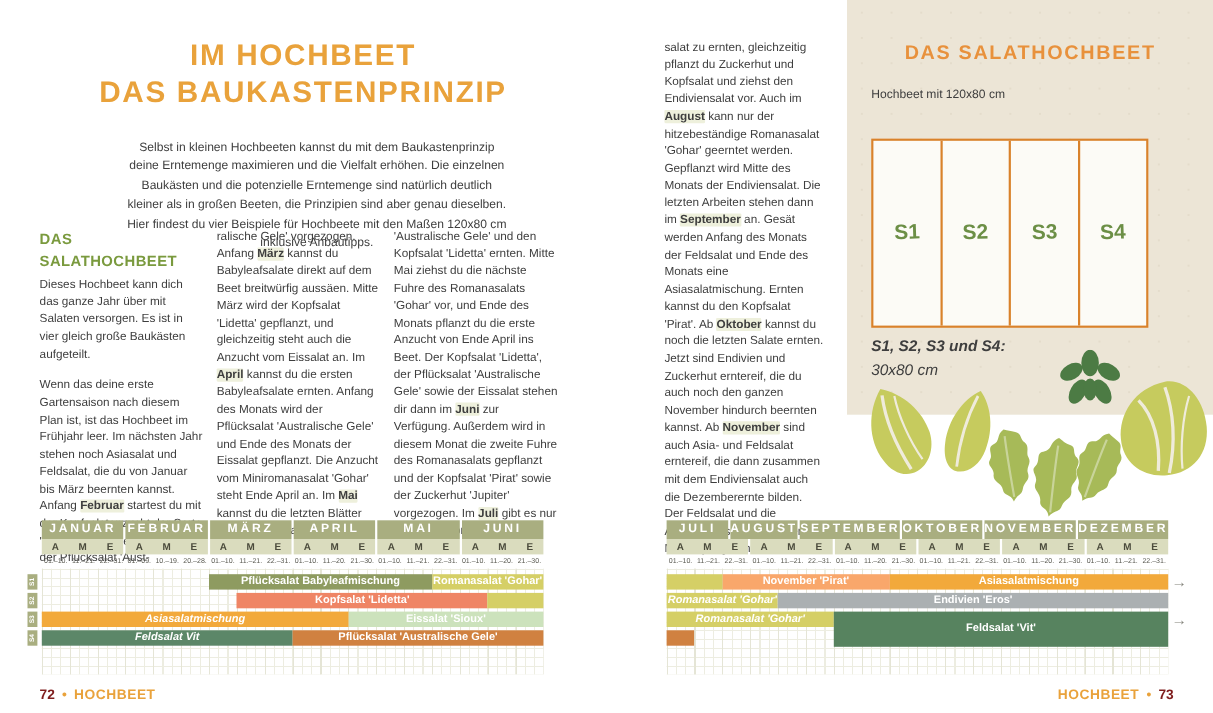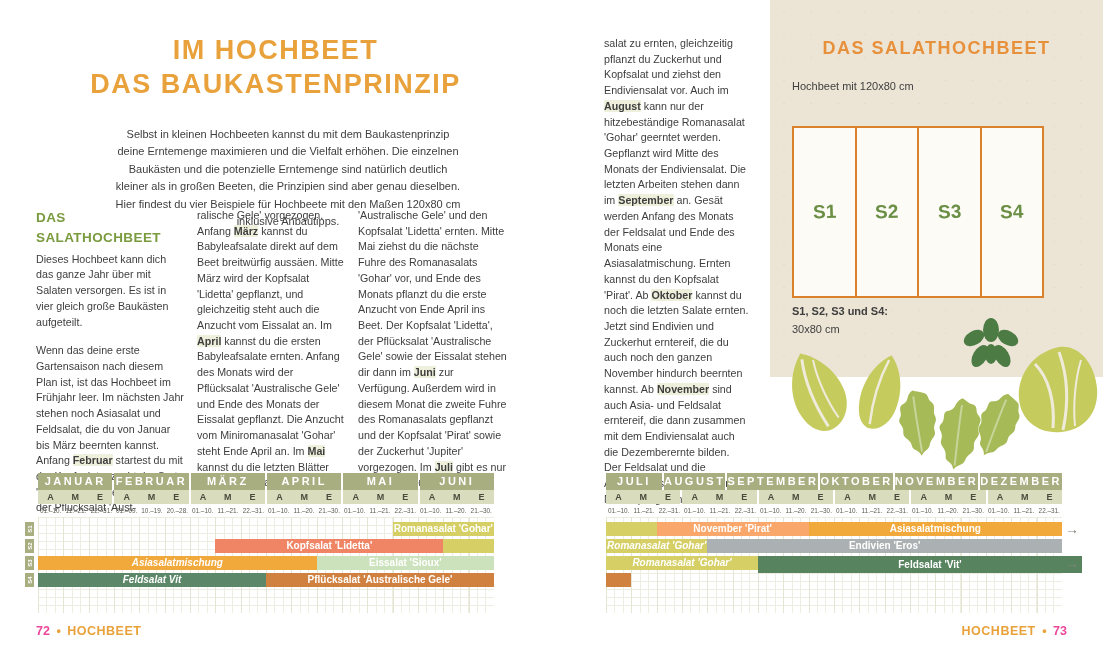--- a/index.html
+++ b/index.html
@@ -27,21 +27,21 @@
   .beige{position:absolute;left:770px;top:0;width:333px;height:377px;background:var(--paper-beige);
          background-image:radial-gradient(#e4dccb 1px, transparent 1px);background-size:27px 23px;}
   .diagram-title{position:absolute;top:38px;left:0;width:100%;text-align:center;
     color:var(--diagram-orange);font-weight:bold;font-size:18px;letter-spacing:1.5px;}
   .bed-caption-top{position:absolute;left:22px;top:80px;font-size:11px;text-align:center;}
   .bed{position:absolute;left:22px;top:126px;width:248px;height:168px;border:2px solid var(--bed-border);
        display:flex;background:#FCFBF6;}
   .bed-cell{flex:1;display:flex;align-items:center;justify-content:center;}
   .bed-cell + .bed-cell{border-left:2px solid var(--bed-border);}
   .bed-cell span{color:var(--bed-label-green);font-weight:bold;font-size:19px;transform:rotate(-2deg);}
-  .bed-caption-bottom{position:absolute;left:22px;top:303px;font-size:11px;line-height:1.6;}
+  .bed-caption-bottom{position:absolute;left:22px;top:303px;font-size:14px;line-height:1.6;font-style:italic;}
   .bed-caption-bottom .b{font-weight:bold;}
   .veg{position:absolute;}
   
   .chart{position:absolute;width:456px;}
   .mrow{display:flex;gap:2px;}
   .mcell{flex:1;background:var(--band);color:#fff;font-weight:bold;font-size:11px;
     letter-spacing:2.5px;text-align:center;height:17px;line-height:17px;}
   .acell{flex:1;background:var(--band-light);display:flex;height:14px;align-items:center;}
   .acell span{flex:1;text-align:center;font-weight:bold;font-size:9px;color:#4B4B3C;}
   .drow{display:flex;height:13px;align-items:center;}
@@ -57,21 +57,21 @@
   .arrow{position:absolute;left:459px;width:20px;color:#83837b;font-size:14px;line-height:14.5px;font-weight:bold;}
   .tab{position:absolute;left:-13px;width:9px;height:14.5px;background:var(--band);
     display:flex;align-items:center;justify-content:center;color:#fff;font-size:6px;font-weight:bold;}
   .tab span{transform:rotate(-90deg);display:block;}
   
   .footer{position:absolute;top:624px;font-size:12.5px;font-weight:bold;}
   .footer-left{left:36px;}
   .footer-right{right:36px;text-align:right;}
   .footer .cat{color:var(--accent-orange);letter-spacing:.5px;}
   .footer .dot{color:var(--accent-orange);padding:0 3px;}
-  .footer .pagenum{color:#ec4899;}
+  .footer .pagenum{color:#7f1d1d;}
 </style>
 </head>
 <body>
 
 <div class="page">
 
   <div class="main-title">
     <div>IM HOCHBEET</div>
     <div>DAS BAUKASTENPRINZIP</div>
   </div>
@@ -226,20 +226,21 @@
           <div class="tab" style="top: 21.5px;">
             <span>S2</span>
           </div>
           <div class="tab" style="top: 38.5px;">
             <span>S3</span>
           </div>
           <div class="tab" style="top: 55.5px;">
             <span>S4</span>
           </div>
         </div>
+    <div class="bar" style="left: 152px; width: 202.667px; top: 4.5px; height: 14.5px; background: rgb(142, 155, 96);">Pflücksalat Babyleafmischung</div>
         <div class="bar" style="left: 354.667px; width: 101.333px; top: 4.5px; height: 14.5px; background: rgb(213, 207, 102);">Romanasalat 'Gohar'</div>
         <div class="bar" style="left: 177.333px; width: 228px; top: 21.5px; height: 14.5px; background: rgb(239, 133, 101);">Kopfsalat 'Lidetta'</div>
         <div class="bar" style="left: 405.333px; width: 50.6667px; top: 21.5px; height: 14.5px; background: rgb(213, 207, 102);"></div>
         <div class="bar it" style="left: 0px; width: 278.667px; top: 38.5px; height: 14.5px; background: rgb(242, 169, 59);">Asiasalatmischung</div>
         <div class="bar" style="left: 278.667px; width: 177.333px; top: 38.5px; height: 14.5px; background: rgb(204, 226, 188);">Eissalat 'Sioux'</div>
         <div class="bar it" style="left: 0px; width: 228px; top: 55.5px; height: 14.5px; background: rgb(92, 135, 104);">Feldsalat Vit</div>
         <div class="bar" style="left: 228px; width: 228px; top: 55.5px; height: 14.5px; background: rgb(208, 129, 64);">Pflücksalat 'Australische Gele'</div>
       </div>
   </div>
 
@@ -305,21 +306,21 @@
         <div class="dcell">22.–31.</div>
       </div>
     <div class="bars">
         <div class="bar" style="left: 0px; width: 50.6667px; top: 4.5px; height: 14.5px; background: rgb(213, 207, 102);"></div>
         <div class="bar" style="left: 50.6667px; width: 152px; top: 4.5px; height: 14.5px; background: rgb(249, 167, 107);">November 'Pirat'</div>
         <div class="bar" style="left: 202.667px; width: 253.333px; top: 4.5px; height: 14.5px; background: rgb(242, 169, 59);">Asiasalatmischung</div>
         <div class="arrow" style="top: 4.5px;">→</div>
         <div class="bar it" style="left: 0px; width: 101.333px; top: 21.5px; height: 14.5px; background: rgb(213, 207, 102);">Romanasalat 'Gohar'</div>
         <div class="bar" style="left: 101.333px; width: 354.667px; top: 21.5px; height: 14.5px; background: rgb(171, 176, 178); text-align: right;">Endivien 'Eros'</div>
         <div class="bar it" style="left: 0px; width: 152px; top: 38.5px; height: 14.5px; background: rgb(213, 207, 102);">Romanasalat 'Gohar'</div>
-        <div class="bar" style="left: 152px; width: 304px; top: 38.5px; height: 17px; background: rgb(87, 131, 95); padding-left: 20px;">Feldsalat 'Vit'</div>
+        <div class="bar" style="left: 152px; width: 304px; top: 38.5px; height: 32px; background: rgb(87, 131, 95);">Feldsalat 'Vit'</div>
         <div class="arrow" style="top: 38.5px;">→</div>
         <div class="bar" style="left: 0px; width: 25.3333px; top: 55.5px; height: 14.5px; background: rgb(208, 129, 64);"></div>
       </div>
   </div>
 
   <div class="footer footer-left">
     <span class="pagenum">72</span>
     <span class="dot">•</span>
     <span class="cat">HOCHBEET</span>
   </div>

